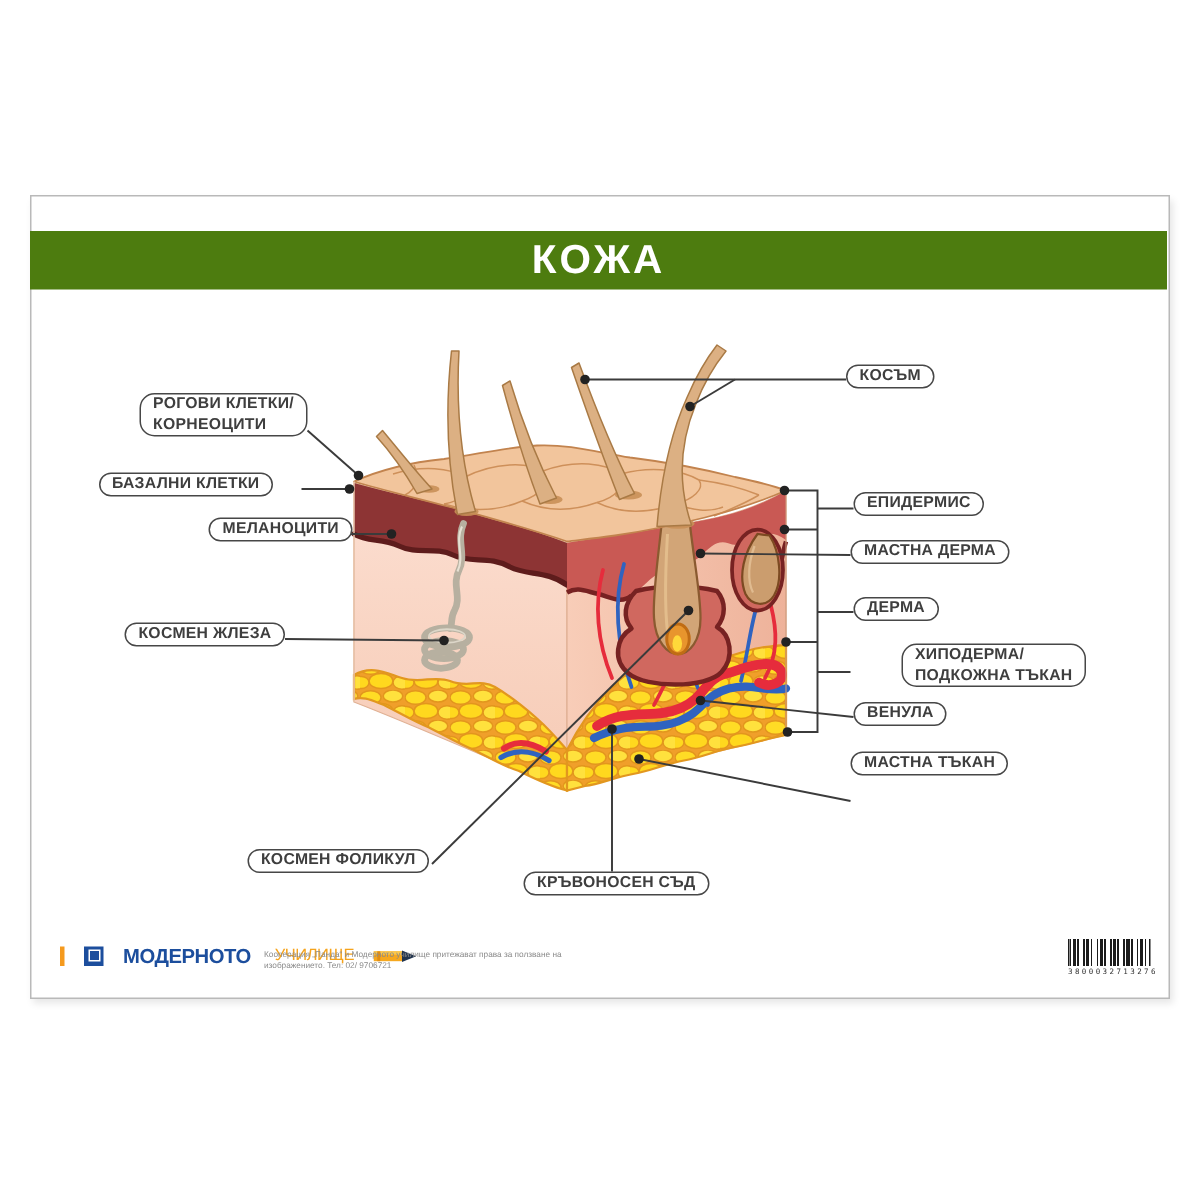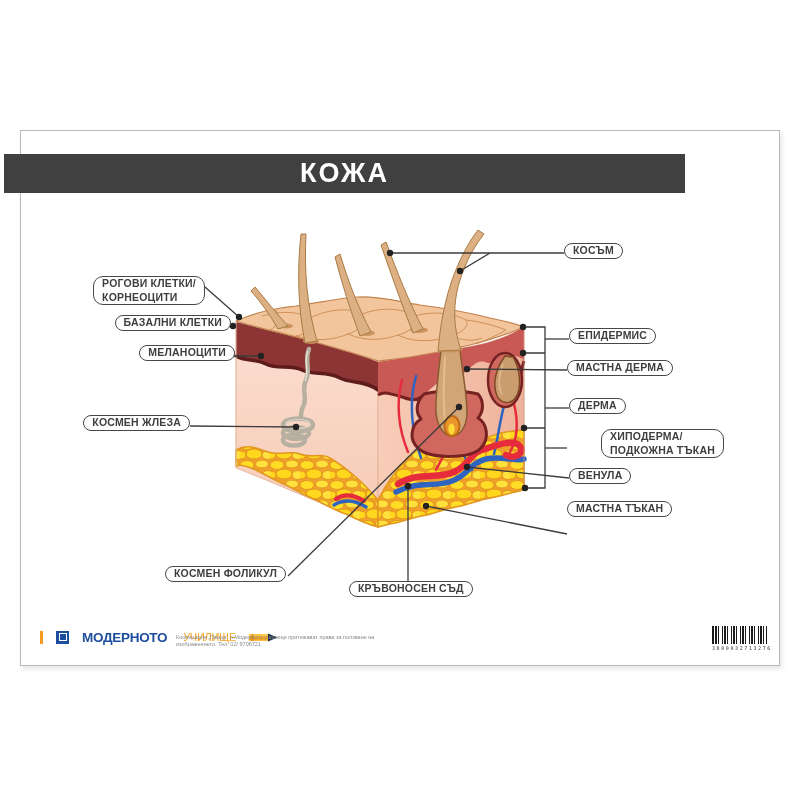--- a/index.html
+++ b/index.html
@@ -5,21 +5,21 @@
   html,body{margin:0;padding:0;}
   body{
     width:800px;height:800px;position:relative;background:#ffffff;
     font-family:"Liberation Sans",sans-serif;overflow:hidden;
   }
   .poster{
     position:absolute;left:20px;top:130px;width:758px;height:534px;
     background:#fff;border:1px solid #b9b9b9;box-shadow:2px 3px 5px rgba(0,0,0,.10);
   }
   .banner{
-    position:absolute;left:4px;top:154px;width:681px;height:39px;background:#404040;
+    position:absolute;left:20px;top:154px;width:758px;height:39px;background:#4d7c0f;
     display:flex;align-items:center;justify-content:center;z-index:2;
   }
   .banner .title{
     color:#fff;font-weight:bold;font-size:27px;letter-spacing:2px;
     font-family:"Liberation Sans",sans-serif;
   }
   svg.diagram{position:absolute;left:0;top:0;z-index:3;}
   .callout{
     position:absolute;z-index:4;background:#fff;border:1.6px solid #474747;
     border-radius:10px;padding:0 8px;font-weight:bold;font-size:10.5px;
@@ -202,25 +202,25 @@
     <circle cx="524" cy="428" r="3.2"></circle>
       <circle cx="525" cy="488" r="3.2"></circle>
     <circle cx="467" cy="369" r="3.2"></circle>
       <circle cx="467" cy="467" r="3.2"></circle>
     <circle cx="426" cy="506" r="3.2"></circle>
       <circle cx="459" cy="407" r="3.2"></circle>
     <circle cx="408" cy="486" r="3.2"></circle>
   </g>
 </svg>
 
-<div class="callout" style="right:595px;top:276px;">
+<div class="callout" style="right:595px;top:262px;">
   <span>РОГОВИ КЛЕТКИ/</span>
   <span>КОРНЕОЦИТИ</span>
 </div>
-<div class="callout" style="right:569px;top:315px;">
+<div class="callout" style="right:618px;top:315px;">
   <span>БАЗАЛНИ КЛЕТКИ</span>
 </div>
 <div class="callout" style="right:565px;top:345px;">
   <span>МЕЛАНОЦИТИ</span>
 </div>
 <div class="callout" style="right:610px;top:415px;">
   <span>КОСМЕН ЖЛЕЗА</span>
 </div>
 <div class="callout" style="left:564px;top:243px;">
   <span>КОСЪМ</span>

